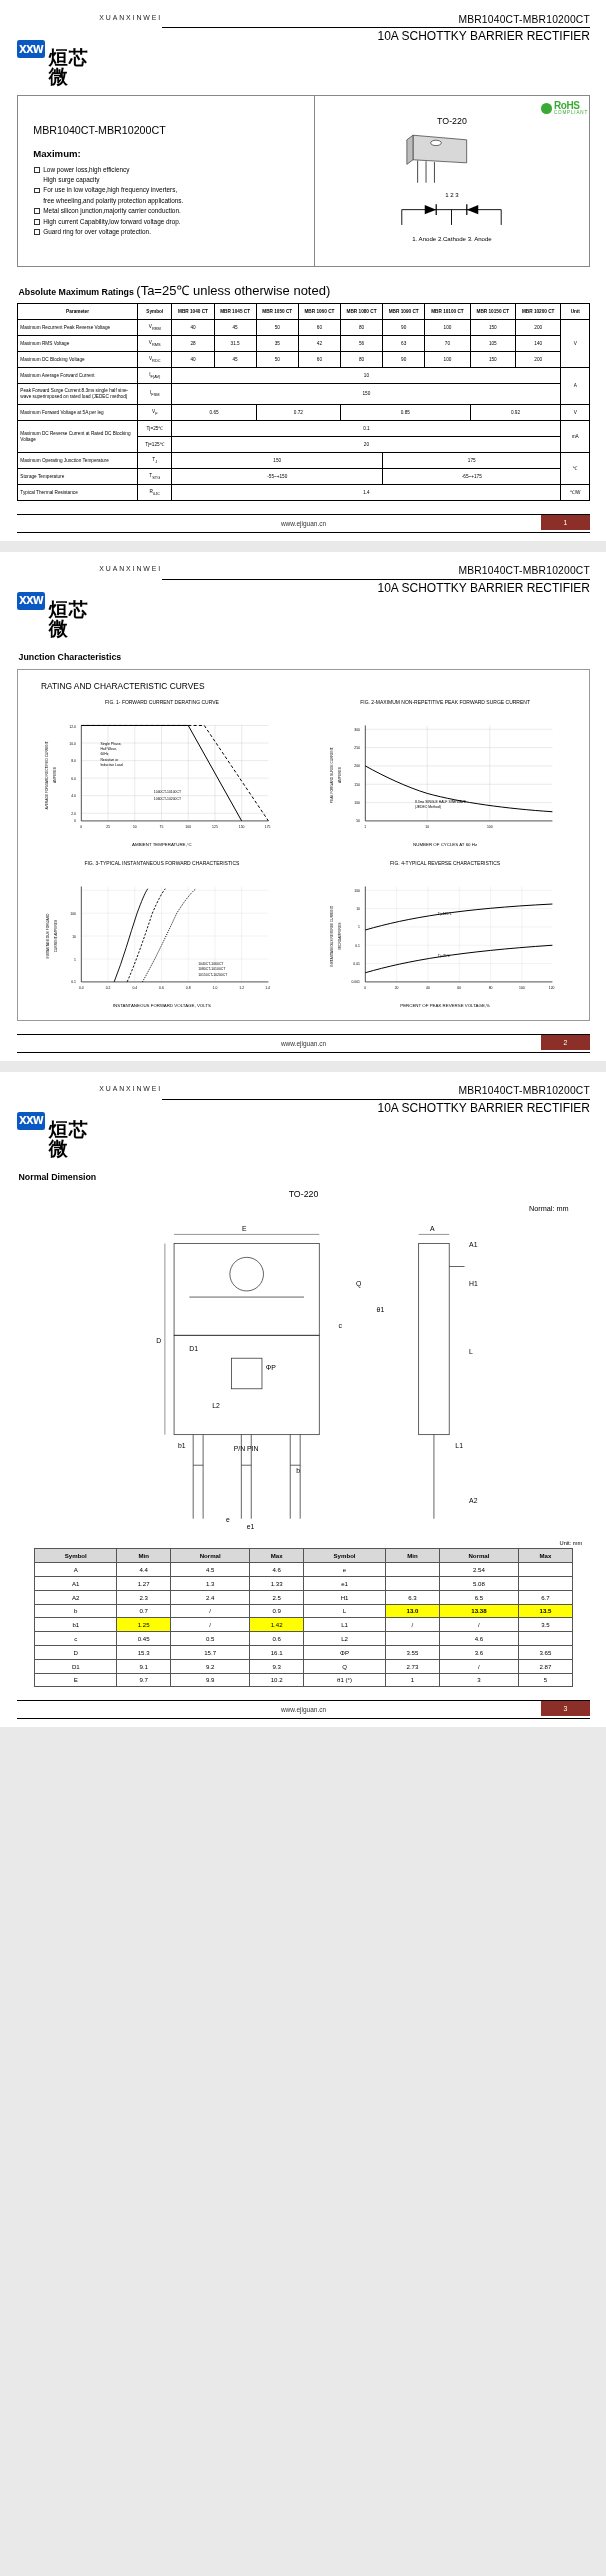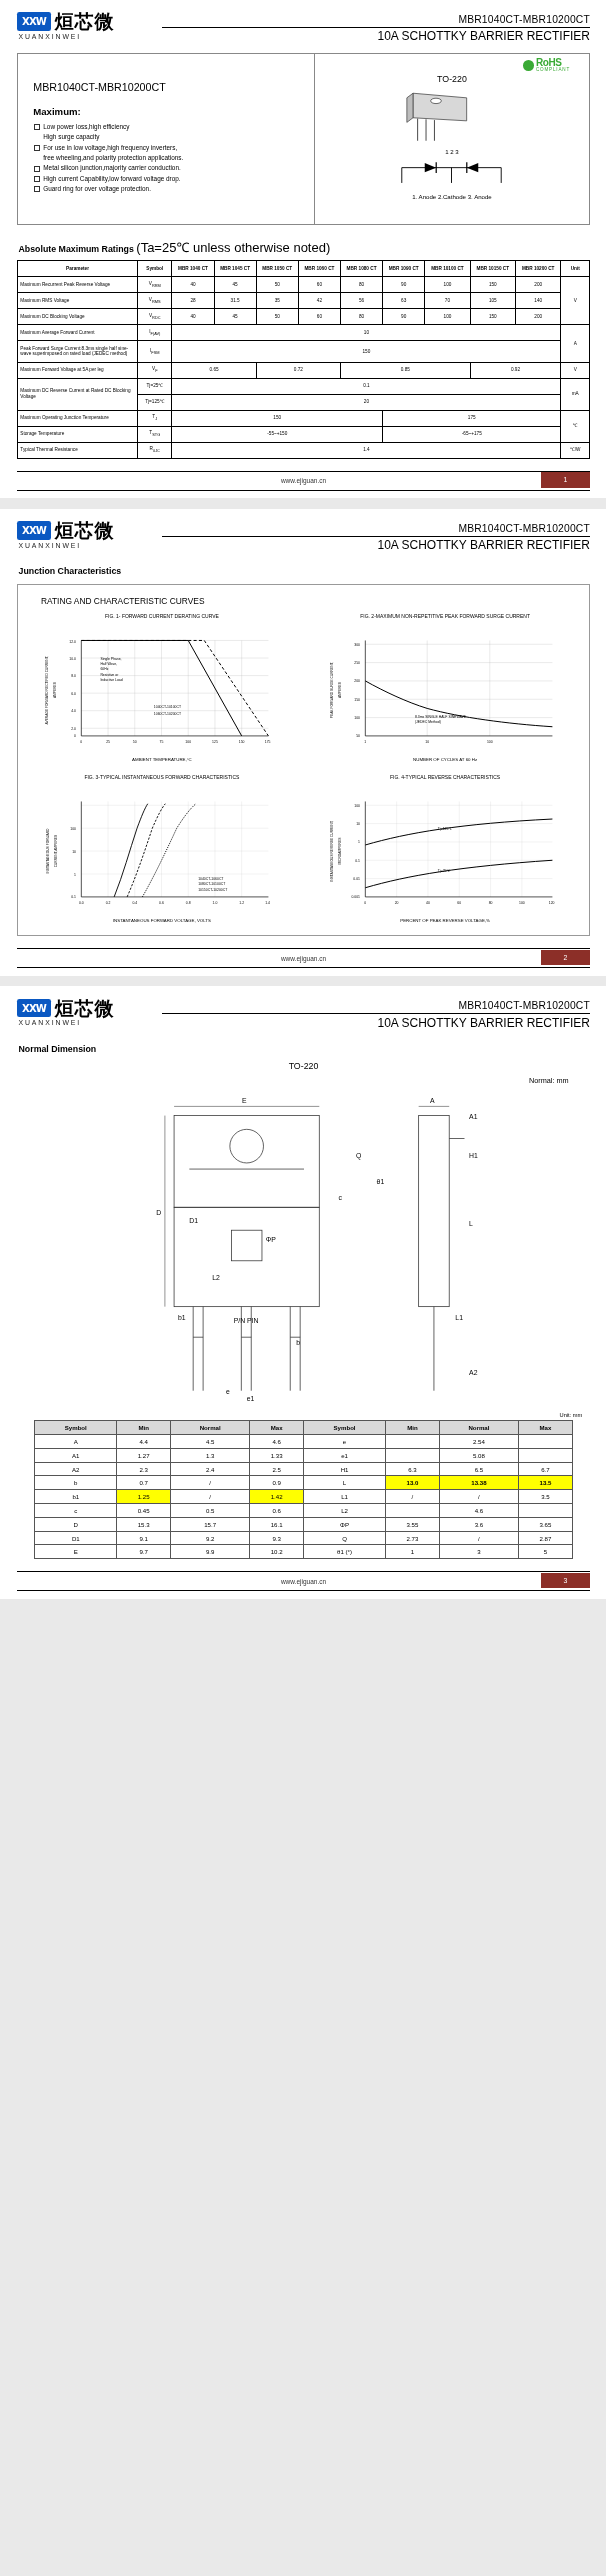--- a/index.html
+++ b/index.html
@@ -5,50 +5,50 @@
   * { box-sizing: border-box; }
   html, body { margin:0; padding:0; background:#e9e9e9; }
   body { font-family:"Liberation Sans", sans-serif; color:#000; }
   .page {
     width:607px; margin:0 auto; background:#ffffff; position:relative;
     padding:12.2px 17px 7.7px 17px;
   }
   .page + .page { margin-top:10.7px; }
   
   .hdr { display:flex; align-items:flex-start; justify-content:space-between; }
-  .logo { display:flex; flex-direction:column; width:145px; }
+  .logo { display:flex; flex-direction:row; width:145px; }
   .logo-row { display:flex; align-items:center; gap:3.8px; }
   .logo-mark {
     width:34px; height:18.4px; background:#0a58c2; color:#fff;
     display:flex; align-items:center; justify-content:center;
     font-size:10px; font-weight:bold; letter-spacing:-0.8px; border-radius:2.3px;
     font-family:"DejaVu Sans", sans-serif;
   }
-  .logo-cn { font-size:19px; font-weight:bold; letter-spacing:0.8px; line-height:1; }
+  .logo-cn { font-size:19px; font-weight:bold; letter-spacing:0.8px; line-height:1;margin-top:36px; }
   .logo-en { font-size:6.9px; letter-spacing:1.9px; color:#1a1a1a; margin-top:1.5px; margin-left:1.5px; }
   .hdr-right { flex:1; text-align:right; padding-top:1.5px; }
   .hdr-title { font-size:10.3px; letter-spacing:0.2px; }
   .hdr-rule { border-bottom:0.8px solid #000; margin:2.3px 0 1.5px 0; }
   .hdr-sub { font-size:12px; }
 
   
   .topbox { border:0.8px solid #888; display:flex; margin-top:9.2px; height:172px; }
   .topbox-left { width:52%; padding:10.7px 12.2px; border-right:0.8px solid #888; }
   .topbox-right { flex:1; position:relative; padding:6.1px; }
   .part-no { font-size:10.7px; margin:17px 0 12.2px 3.1px; }
   .feat-title { font-size:9.6px; font-weight:bold; margin:0 0 5.4px 3.1px; }
   .feat-list { list-style:none; margin:0; padding:0 0 0 3.1px; font-size:6.4px; line-height:1.62; }
   .feat-list li { position:relative; padding-left:10px; }
   .feat-list li.sub { padding-left:10px; }
   .feat-list li.box::before {
     content:""; position:absolute; left:0.8px; top:2.3px; width:3.8px; height:3.8px;
     border:0.8px solid #333;
   }
   .rohs {
-    position:absolute; right:19px; top:4.6px; display:flex; align-items:center; gap:2.3px;
+    position:absolute; right:1px; top:4.6px; display:flex; align-items:center; gap:2.3px;
   }
   .rohs-leaf { width:10.7px; height:10.7px; border-radius:50%; background:#3aaa35; }
   .rohs-txt { line-height:1; }
   .rohs-1 { font-size:10px; font-weight:bold; color:#3aaa35; letter-spacing:-0.4px;}
   .rohs-2 { font-size:4.6px; color:#3aaa35; letter-spacing:0.8px; }
   .to220-label { text-align:center; font-size:8.8px; margin-top:13.8px; }
   .pkg-art { position:relative; height:60px; margin-top:3.1px; }
   .pins-label { text-align:center; font-size:6.1px; margin-top:1.5px; }
   .sym-label { text-align:center; font-size:6.1px; margin-top:3.8px; }
 

